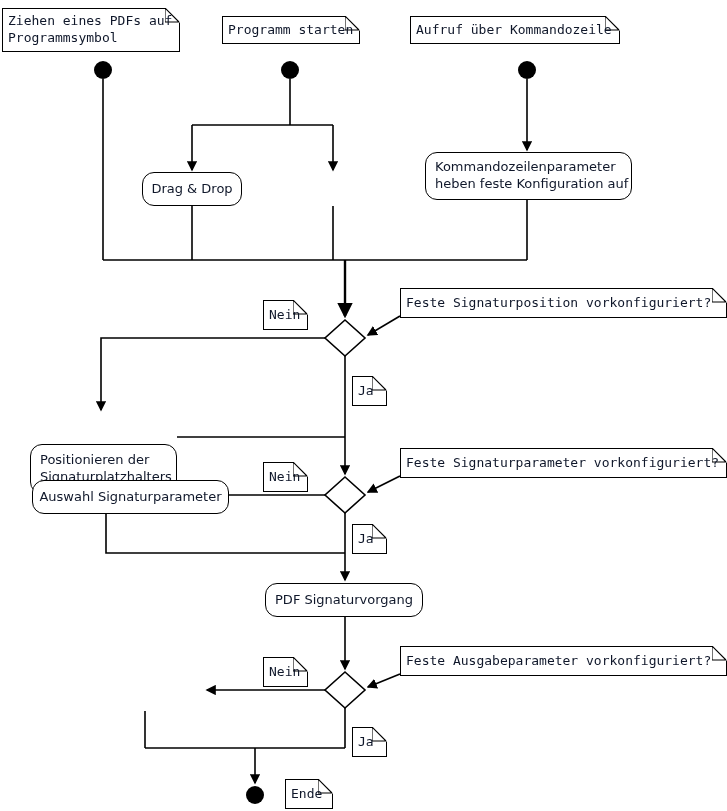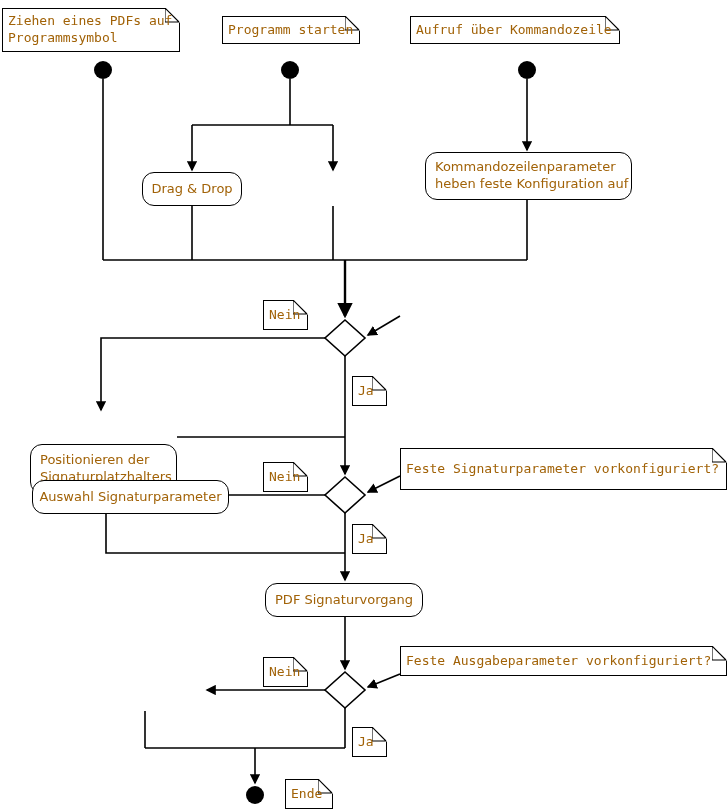--- a/index.html
+++ b/index.html
@@ -2,21 +2,21 @@
 <html><head>
 <meta charset="utf-8">
 <style>
   * { margin: 0; padding: 0; box-sizing: border-box; }
   html, body { background: #ffffff; }
   .canvas {
     position: relative;
     width: 727px;
     height: 811px;
     background: #ffffff;
-    color: #a16207;
+    color: #0f172a;
     font-family: "DejaVu Sans", sans-serif;
     overflow: hidden;
   }
   .edges { position: absolute; left: 0; top: 0; }
   .note {
     position: absolute;
     background: #ffffff;
     border: 1.2px solid #000000;
     font-family: "DejaVu Sans Mono", monospace;
     font-size: 13px;
@@ -127,21 +127,27 @@
     <span>Positionieren der
 Signaturplatzhalters</span>
   </div>
   <div class="activity" style="left:8px; top:480px; width:197px; height:34px;margin-left:24px;">
     <span>Auswahl Signaturparameter</span>
   </div>
   <div class="activity" style="left:265px; top:583px; width:158px; height:34px;">
     <span>PDF Signaturvorgang</span>
   </div>
 
-  <div class="note" style="left:400px; top:448px; width:327px; height:42px;text-align:center;">
+  <div class="note" style="left:400px; top:288px; width:327px; height:30px;">
+    <span class="txt">Feste Signaturposition vorkonfiguriert?</span>
+  <span class="fold"><svg width="15" height="15" viewBox="0 0 15 15">
+          <polygon points="0,0 15,0 15,15" fill="#ffffff"></polygon>
+          <path d="M0 0 L14 14 M0 0 L0 14 L14 14" stroke="#000000" stroke-width="1.1" fill="none"></path>
+        </svg></span></div>
+  <div class="note" style="left:400px; top:448px; width:327px; height:30px;text-align:center;">
     <span class="txt">Feste Signaturparameter vorkonfiguriert?</span>
   <span class="fold"><svg width="15" height="15" viewBox="0 0 15 15">
           <polygon points="0,0 15,0 15,15" fill="#ffffff"></polygon>
           <path d="M0 0 L14 14 M0 0 L0 14 L14 14" stroke="#000000" stroke-width="1.1" fill="none"></path>
         </svg></span></div>
   <div class="note" style="left:400px; top:646px; width:327px; height:30px;">
     <span class="txt">Feste Ausgabeparameter vorkonfiguriert?</span>
   <span class="fold"><svg width="15" height="15" viewBox="0 0 15 15">
           <polygon points="0,0 15,0 15,15" fill="#ffffff"></polygon>
           <path d="M0 0 L14 14 M0 0 L0 14 L14 14" stroke="#000000" stroke-width="1.1" fill="none"></path>

